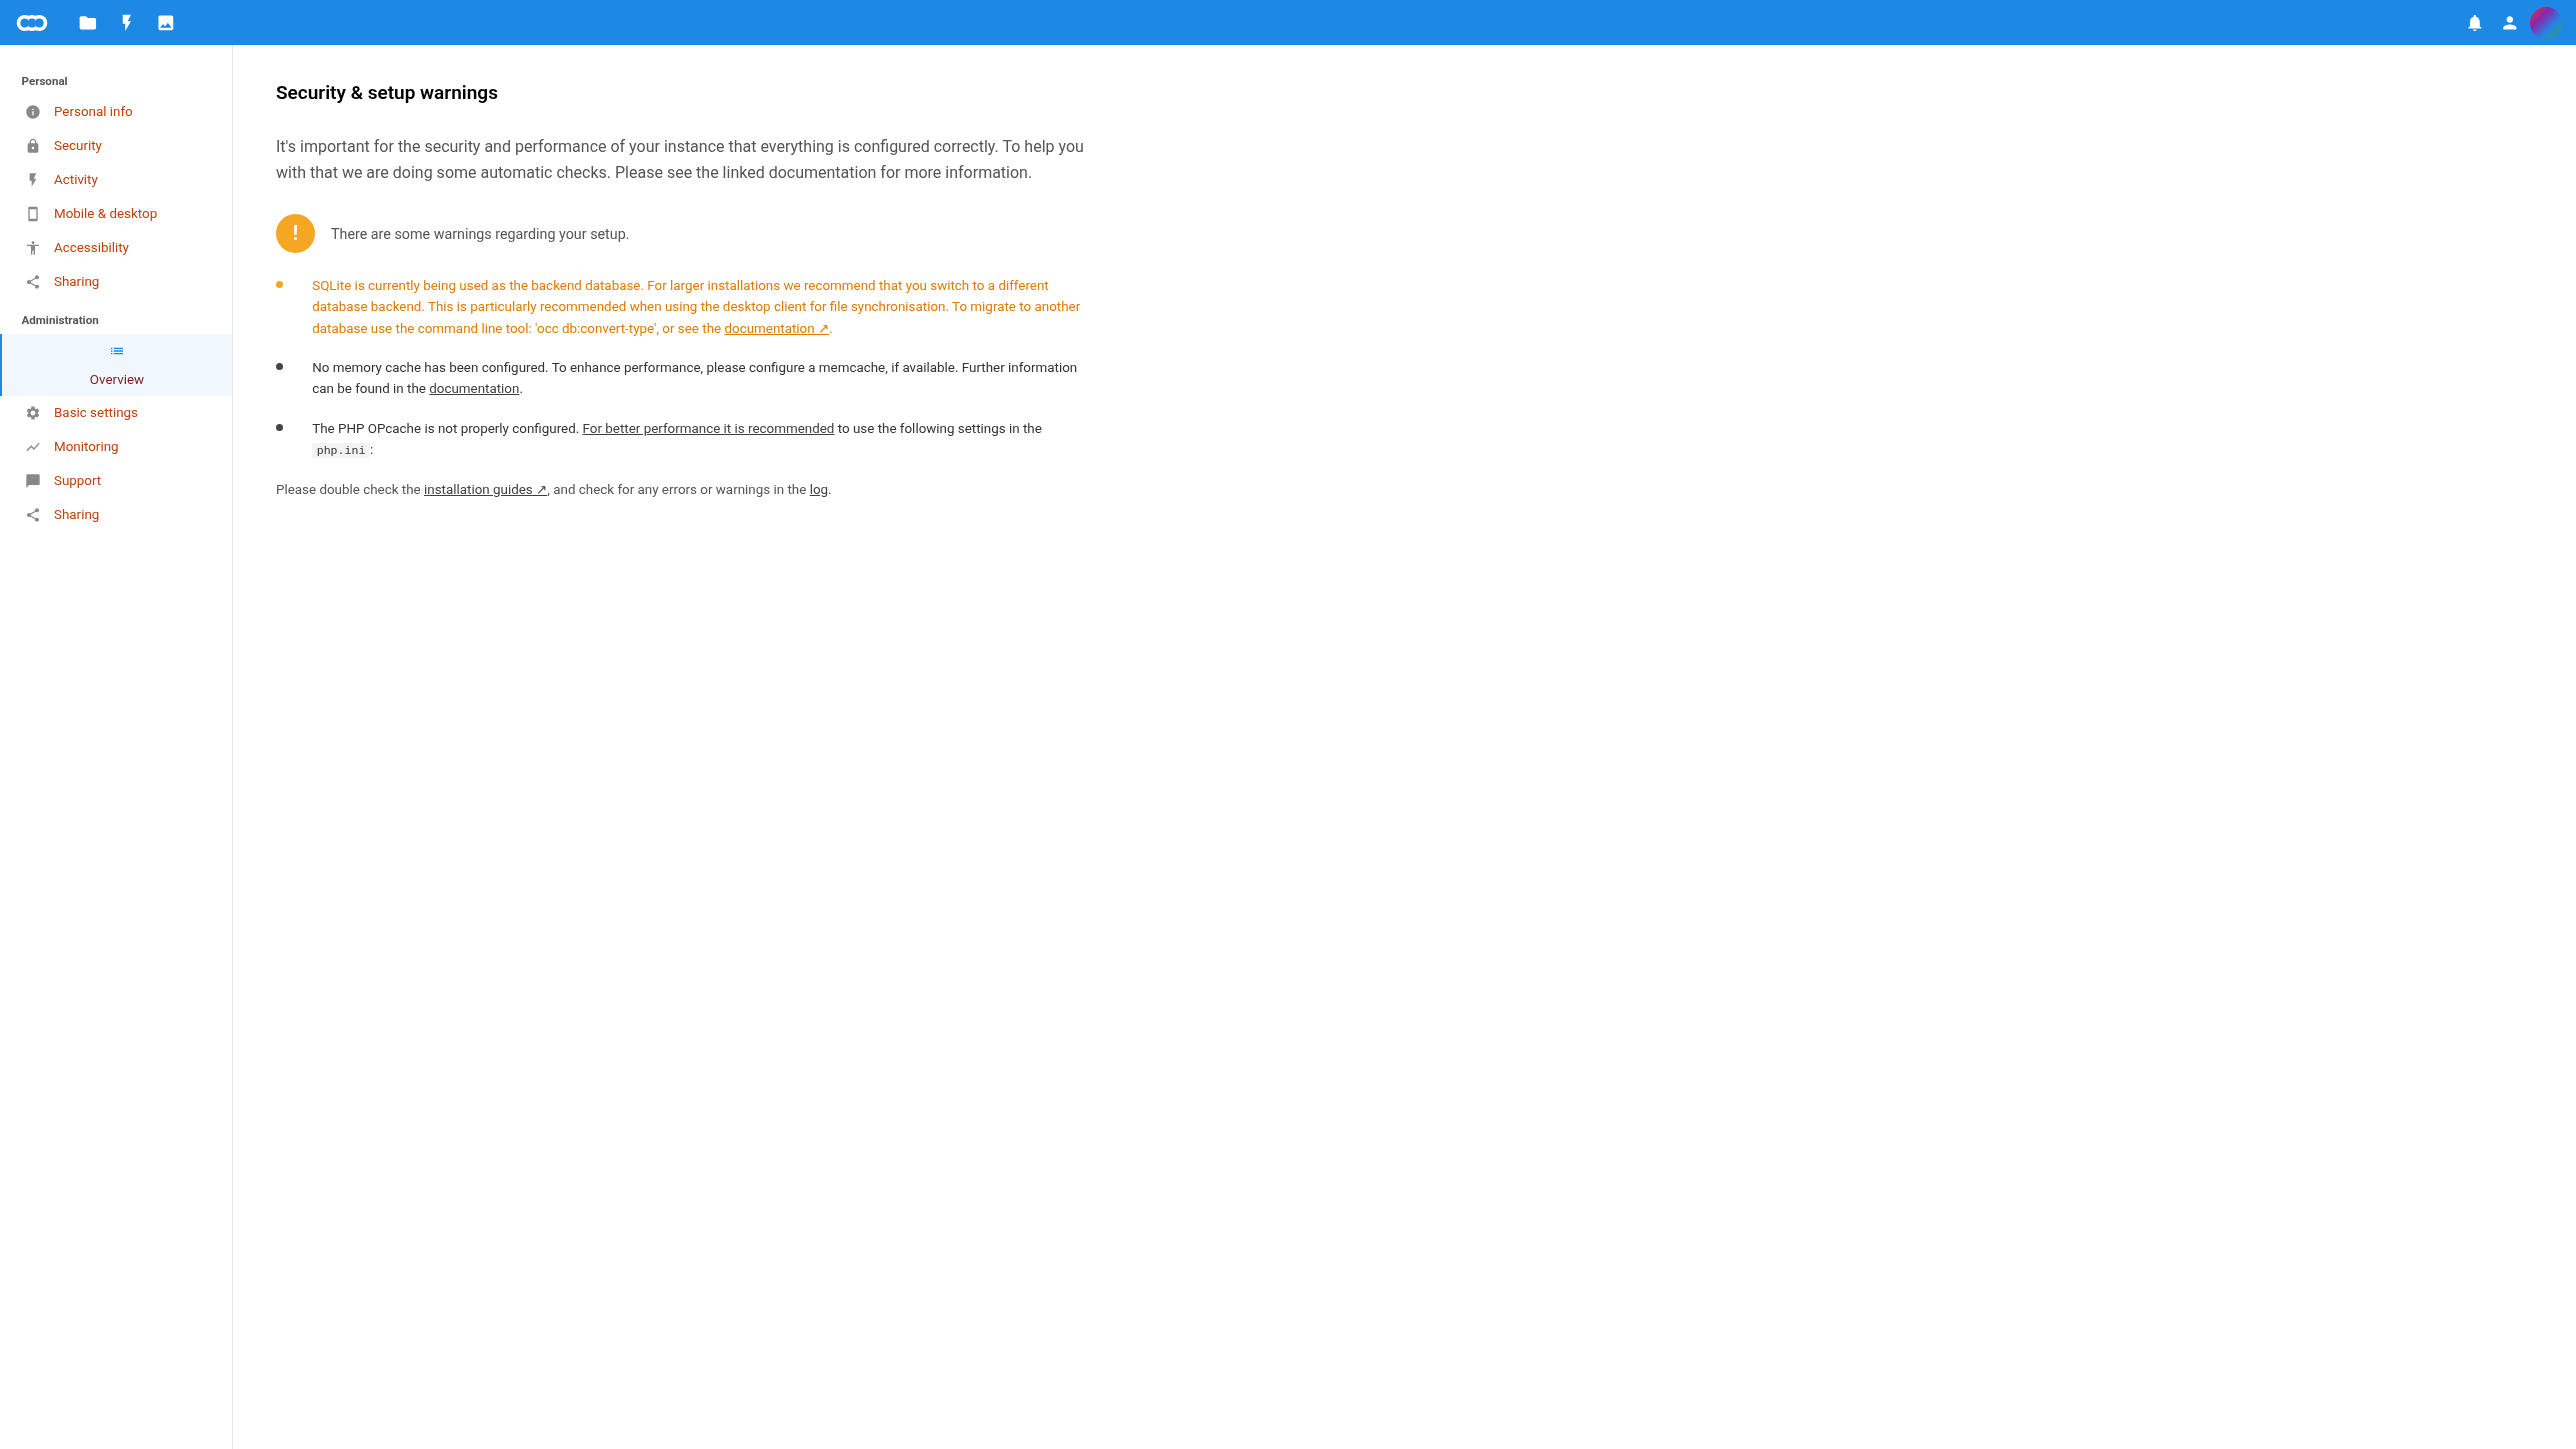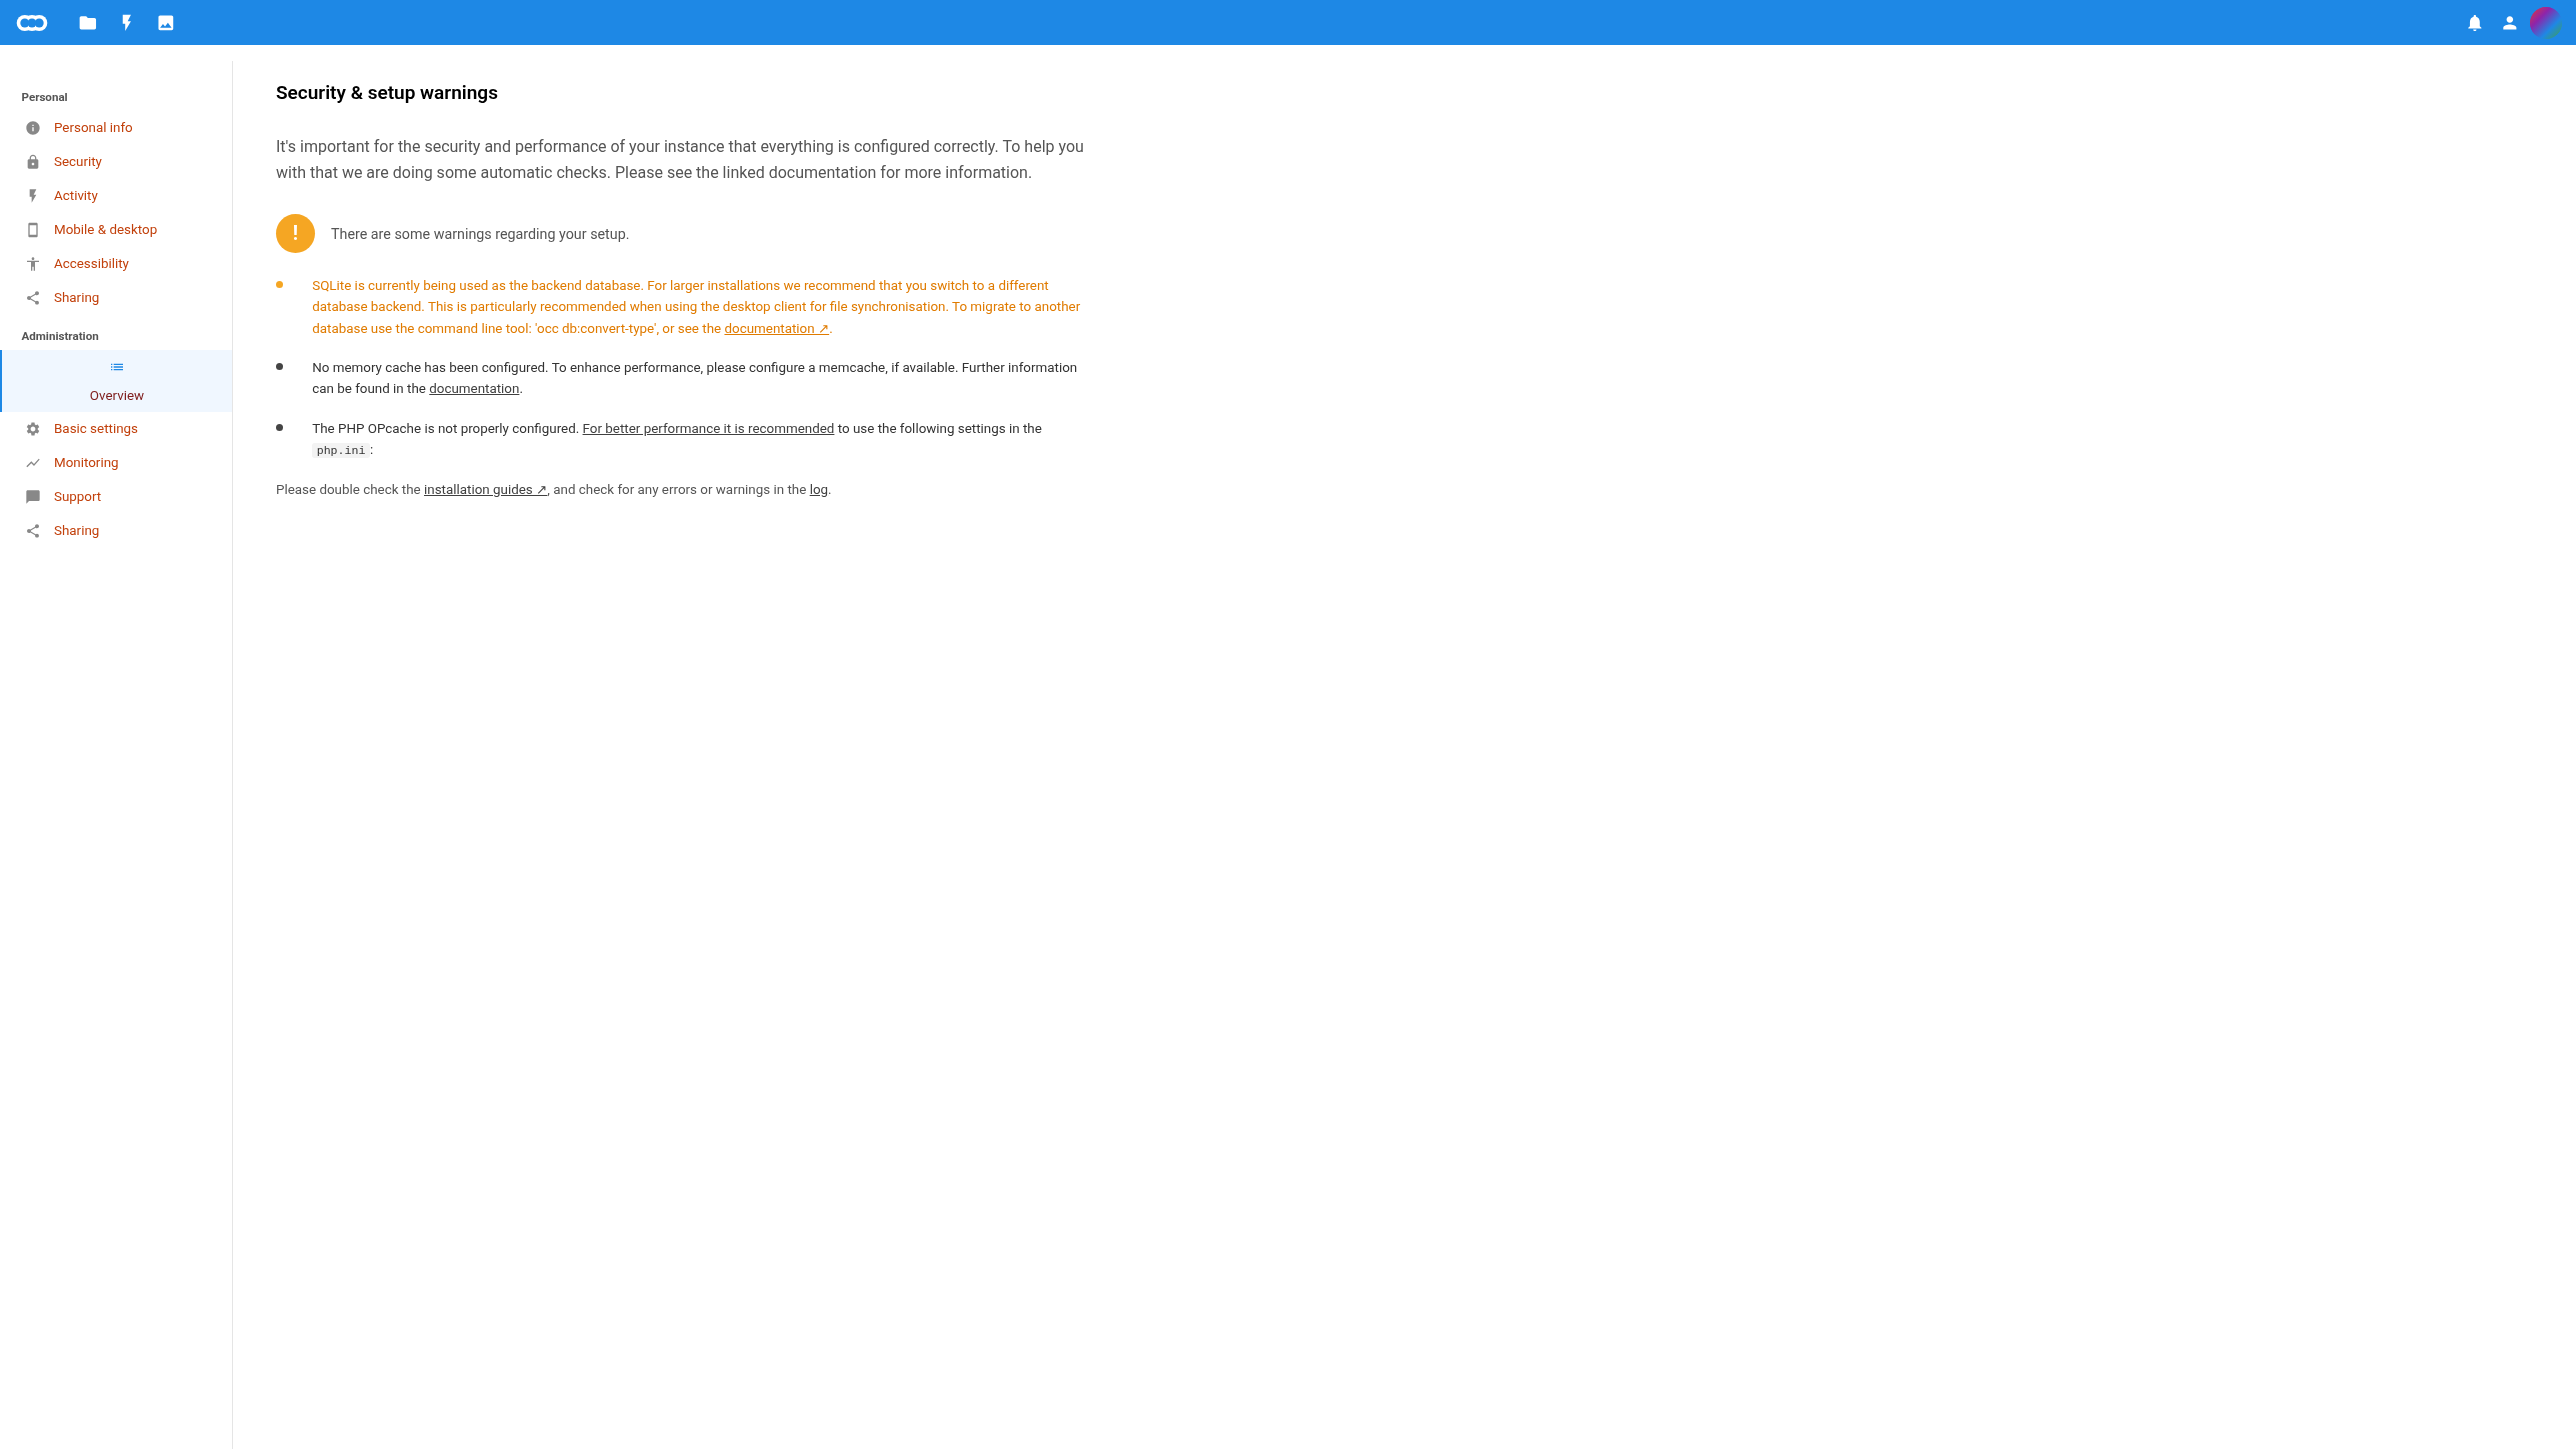--- a/index.html
+++ b/index.html
@@ -50,21 +50,21 @@
     }
 
     
     .sidebar {
       width: 233px;
       min-width: 233px;
       background: #fff;
       border-right: 0.9px solid #e5e5e5;
       padding: 14.3px 0;
       position: fixed;
-      top: 61px;
+      top: 45px;
       bottom: 0;
       overflow-y: auto;
     }
     .sidebar-section-label {
       font-size: 11.6px;
       font-weight: 700;
       color: #555;
       padding: 14.3px 21.5px 7.2px 21.5px;
     }
     .sidebar-item {

